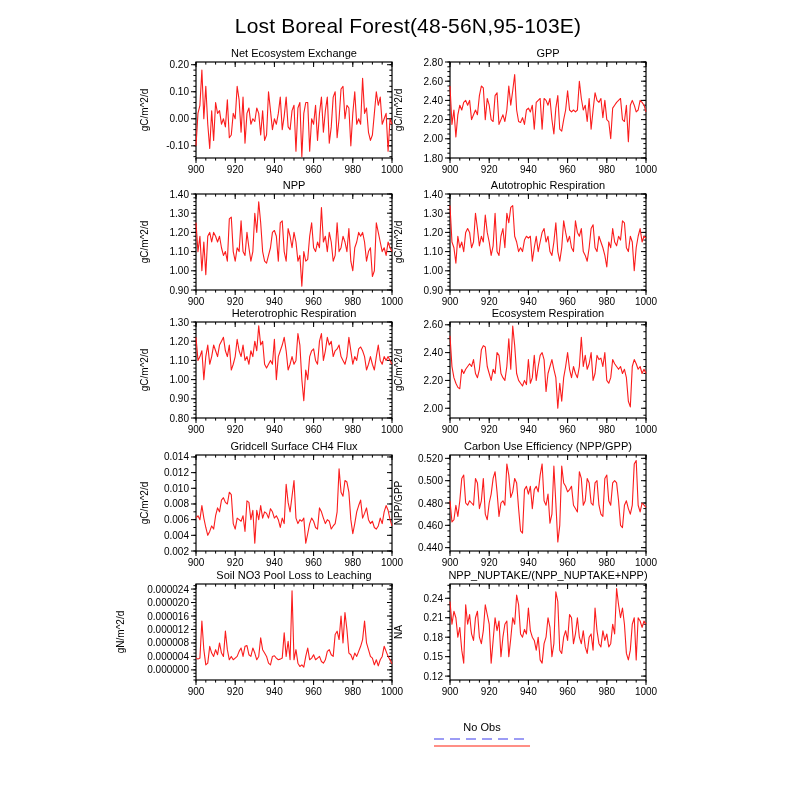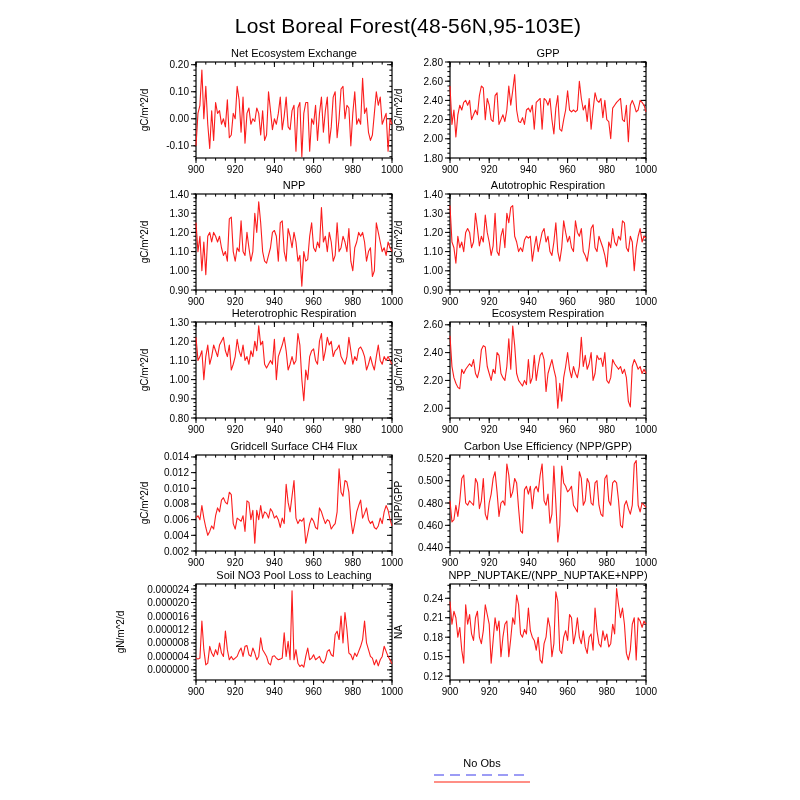--- a/index.html
+++ b/index.html
@@ -2,21 +2,21 @@
 <html><head>
 <meta charset="utf-8">
 <style>
   html,body{margin:0;padding:0;background:#fff;}
   .canvas{position:relative;width:800px;height:800px;background:#ffffff;overflow:hidden;
           font-family:"Liberation Sans", sans-serif;color:#000;}
   .fig-title{position:absolute;top:6px;left:0;width:800px;text-align:center;
              font-size:21px;font-weight:normal;margin:8px;letter-spacing:0.2px;}
   .chart-cell{position:absolute;width:294px;height:132px;}
   svg text{font-family:"Liberation Sans", sans-serif;fill:#000;}
-  .legend{position:absolute;left:334px;top:720px;width:296px;text-align:center;font-size:11px;margin-top:36px;}
+  .legend{position:absolute;left:334px;top:720px;width:296px;text-align:center;font-size:11px;}
   .legend .lg-line{display:block;margin:3px auto 2px auto;}
   .lg-label{line-height:14px;}
 </style>
 </head>
 <body>
 
 <div class="canvas">
   <h1 class="fig-title">Lost Boreal Forest(48-56N,95-103E)</h1>
 
   <div class="chart-cell" style="left:114px;top:48px"><svg width="294" height="132">

